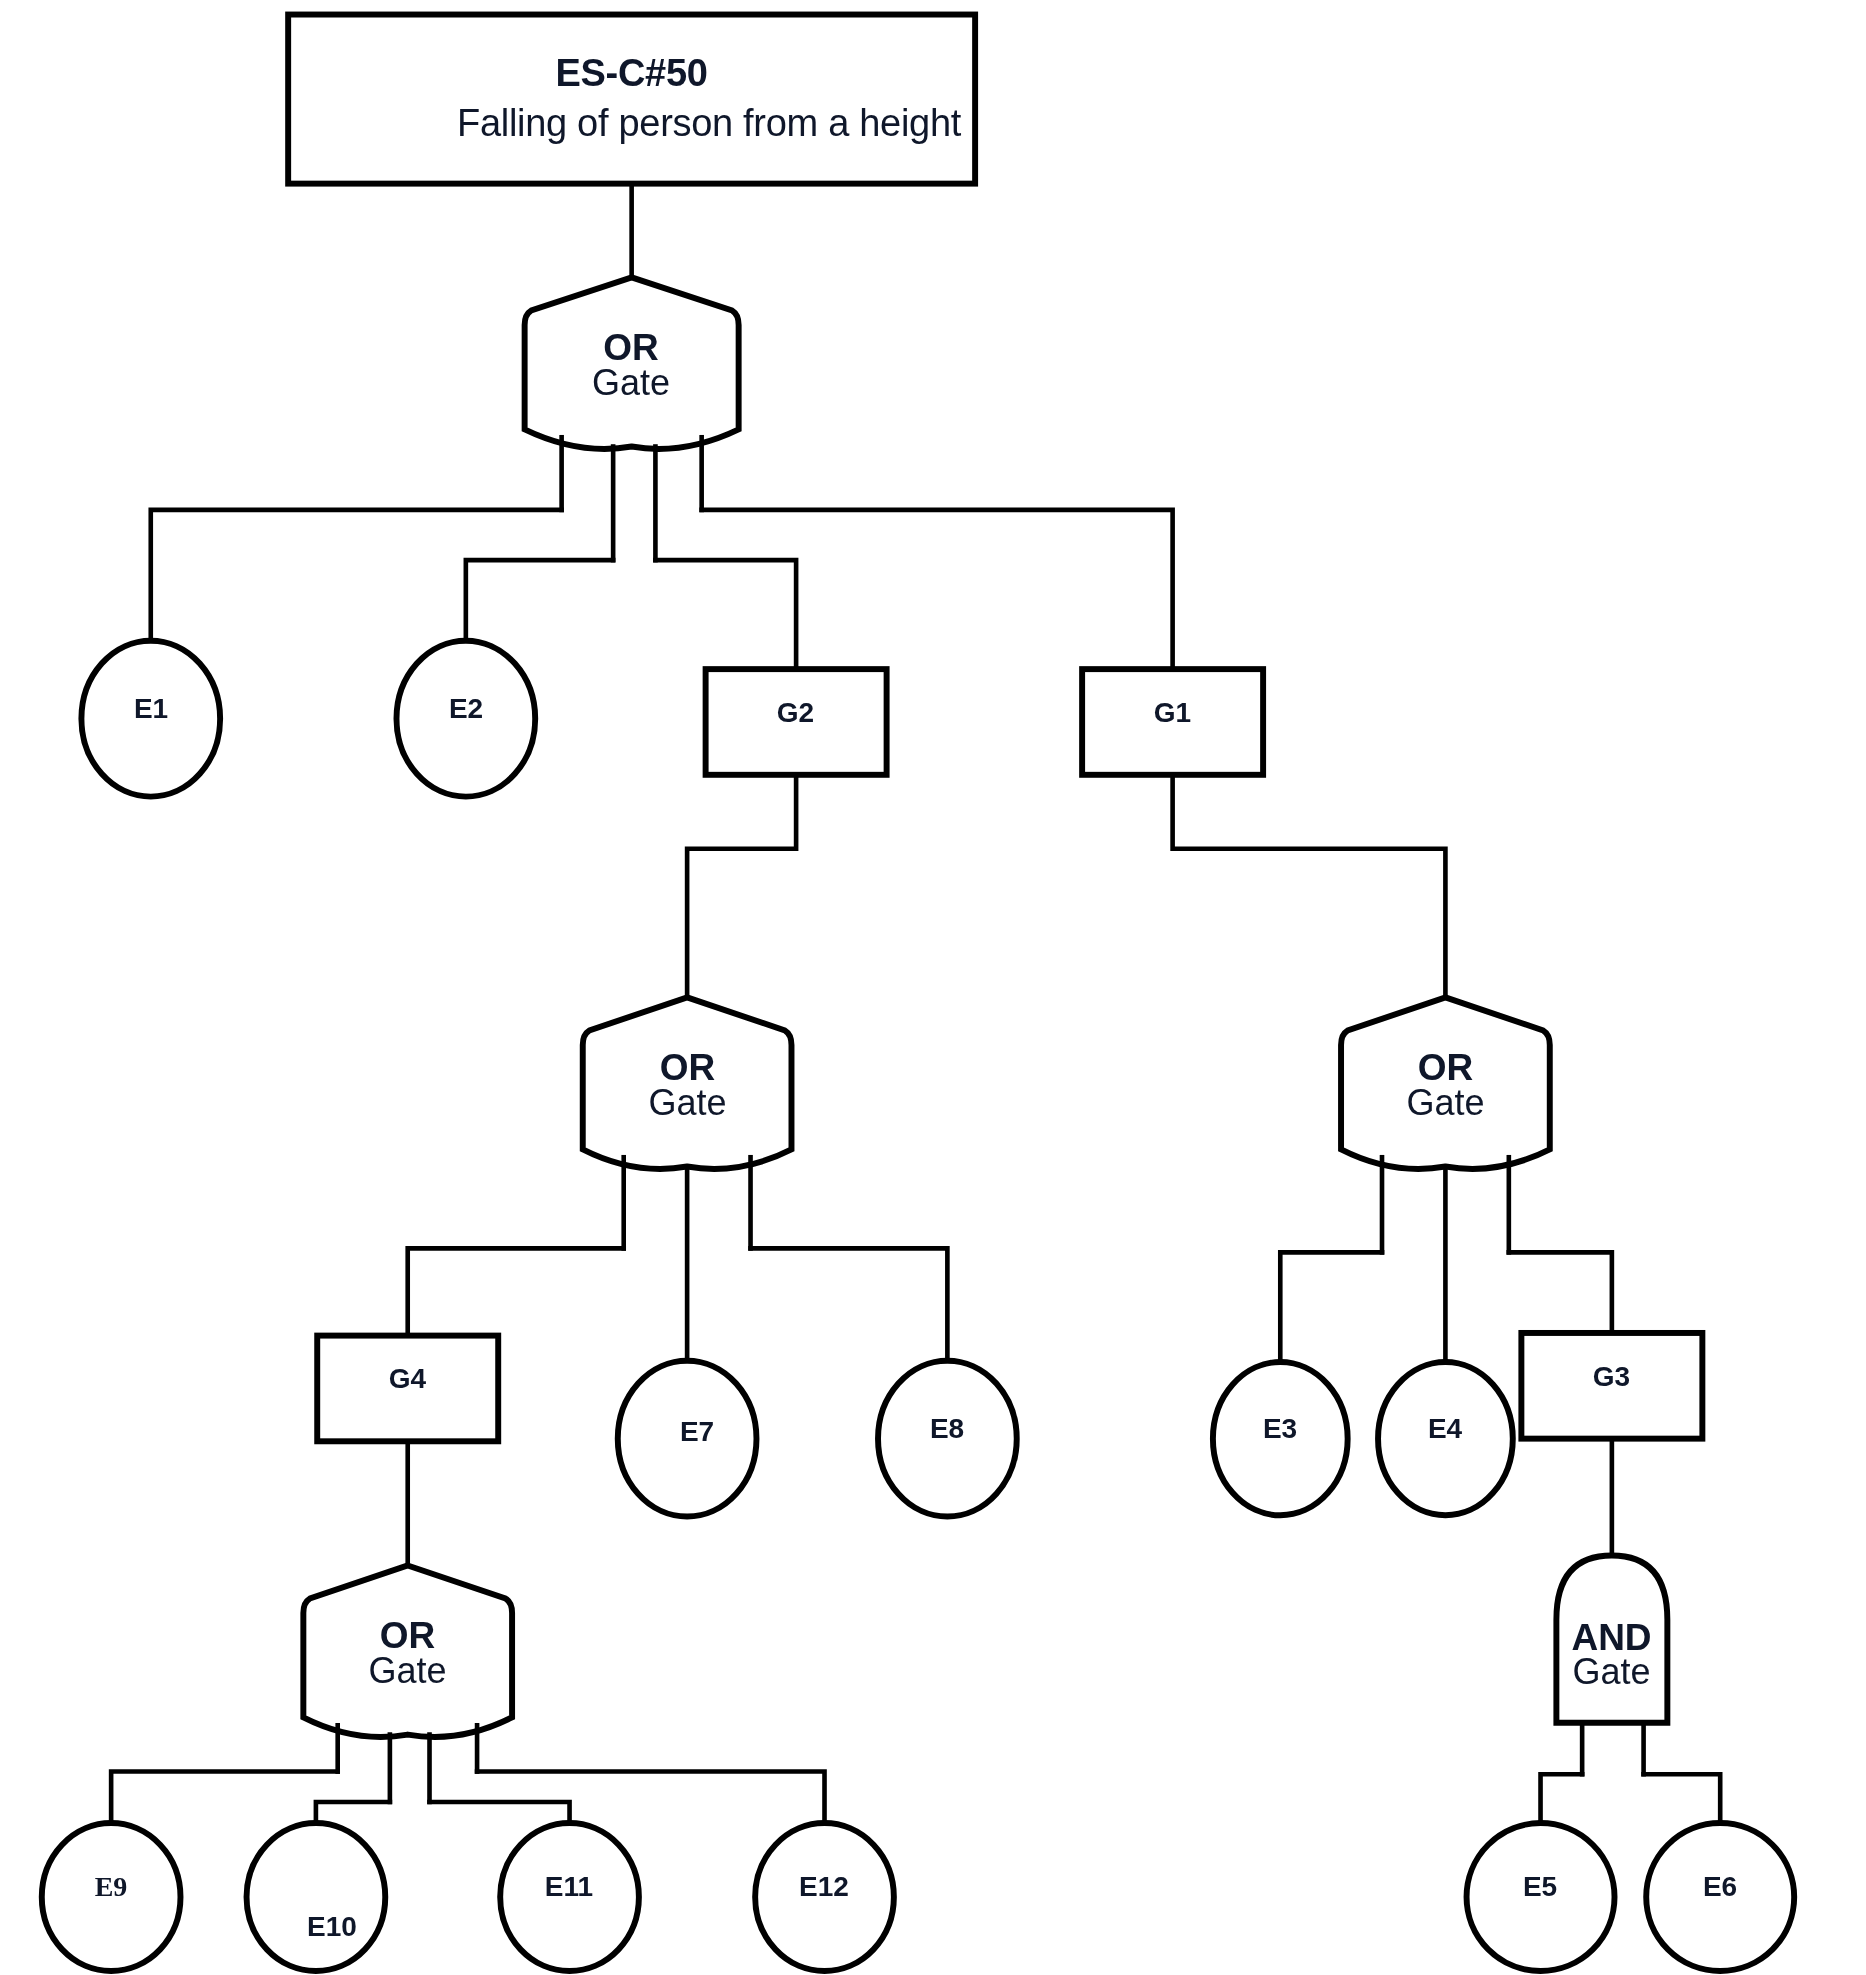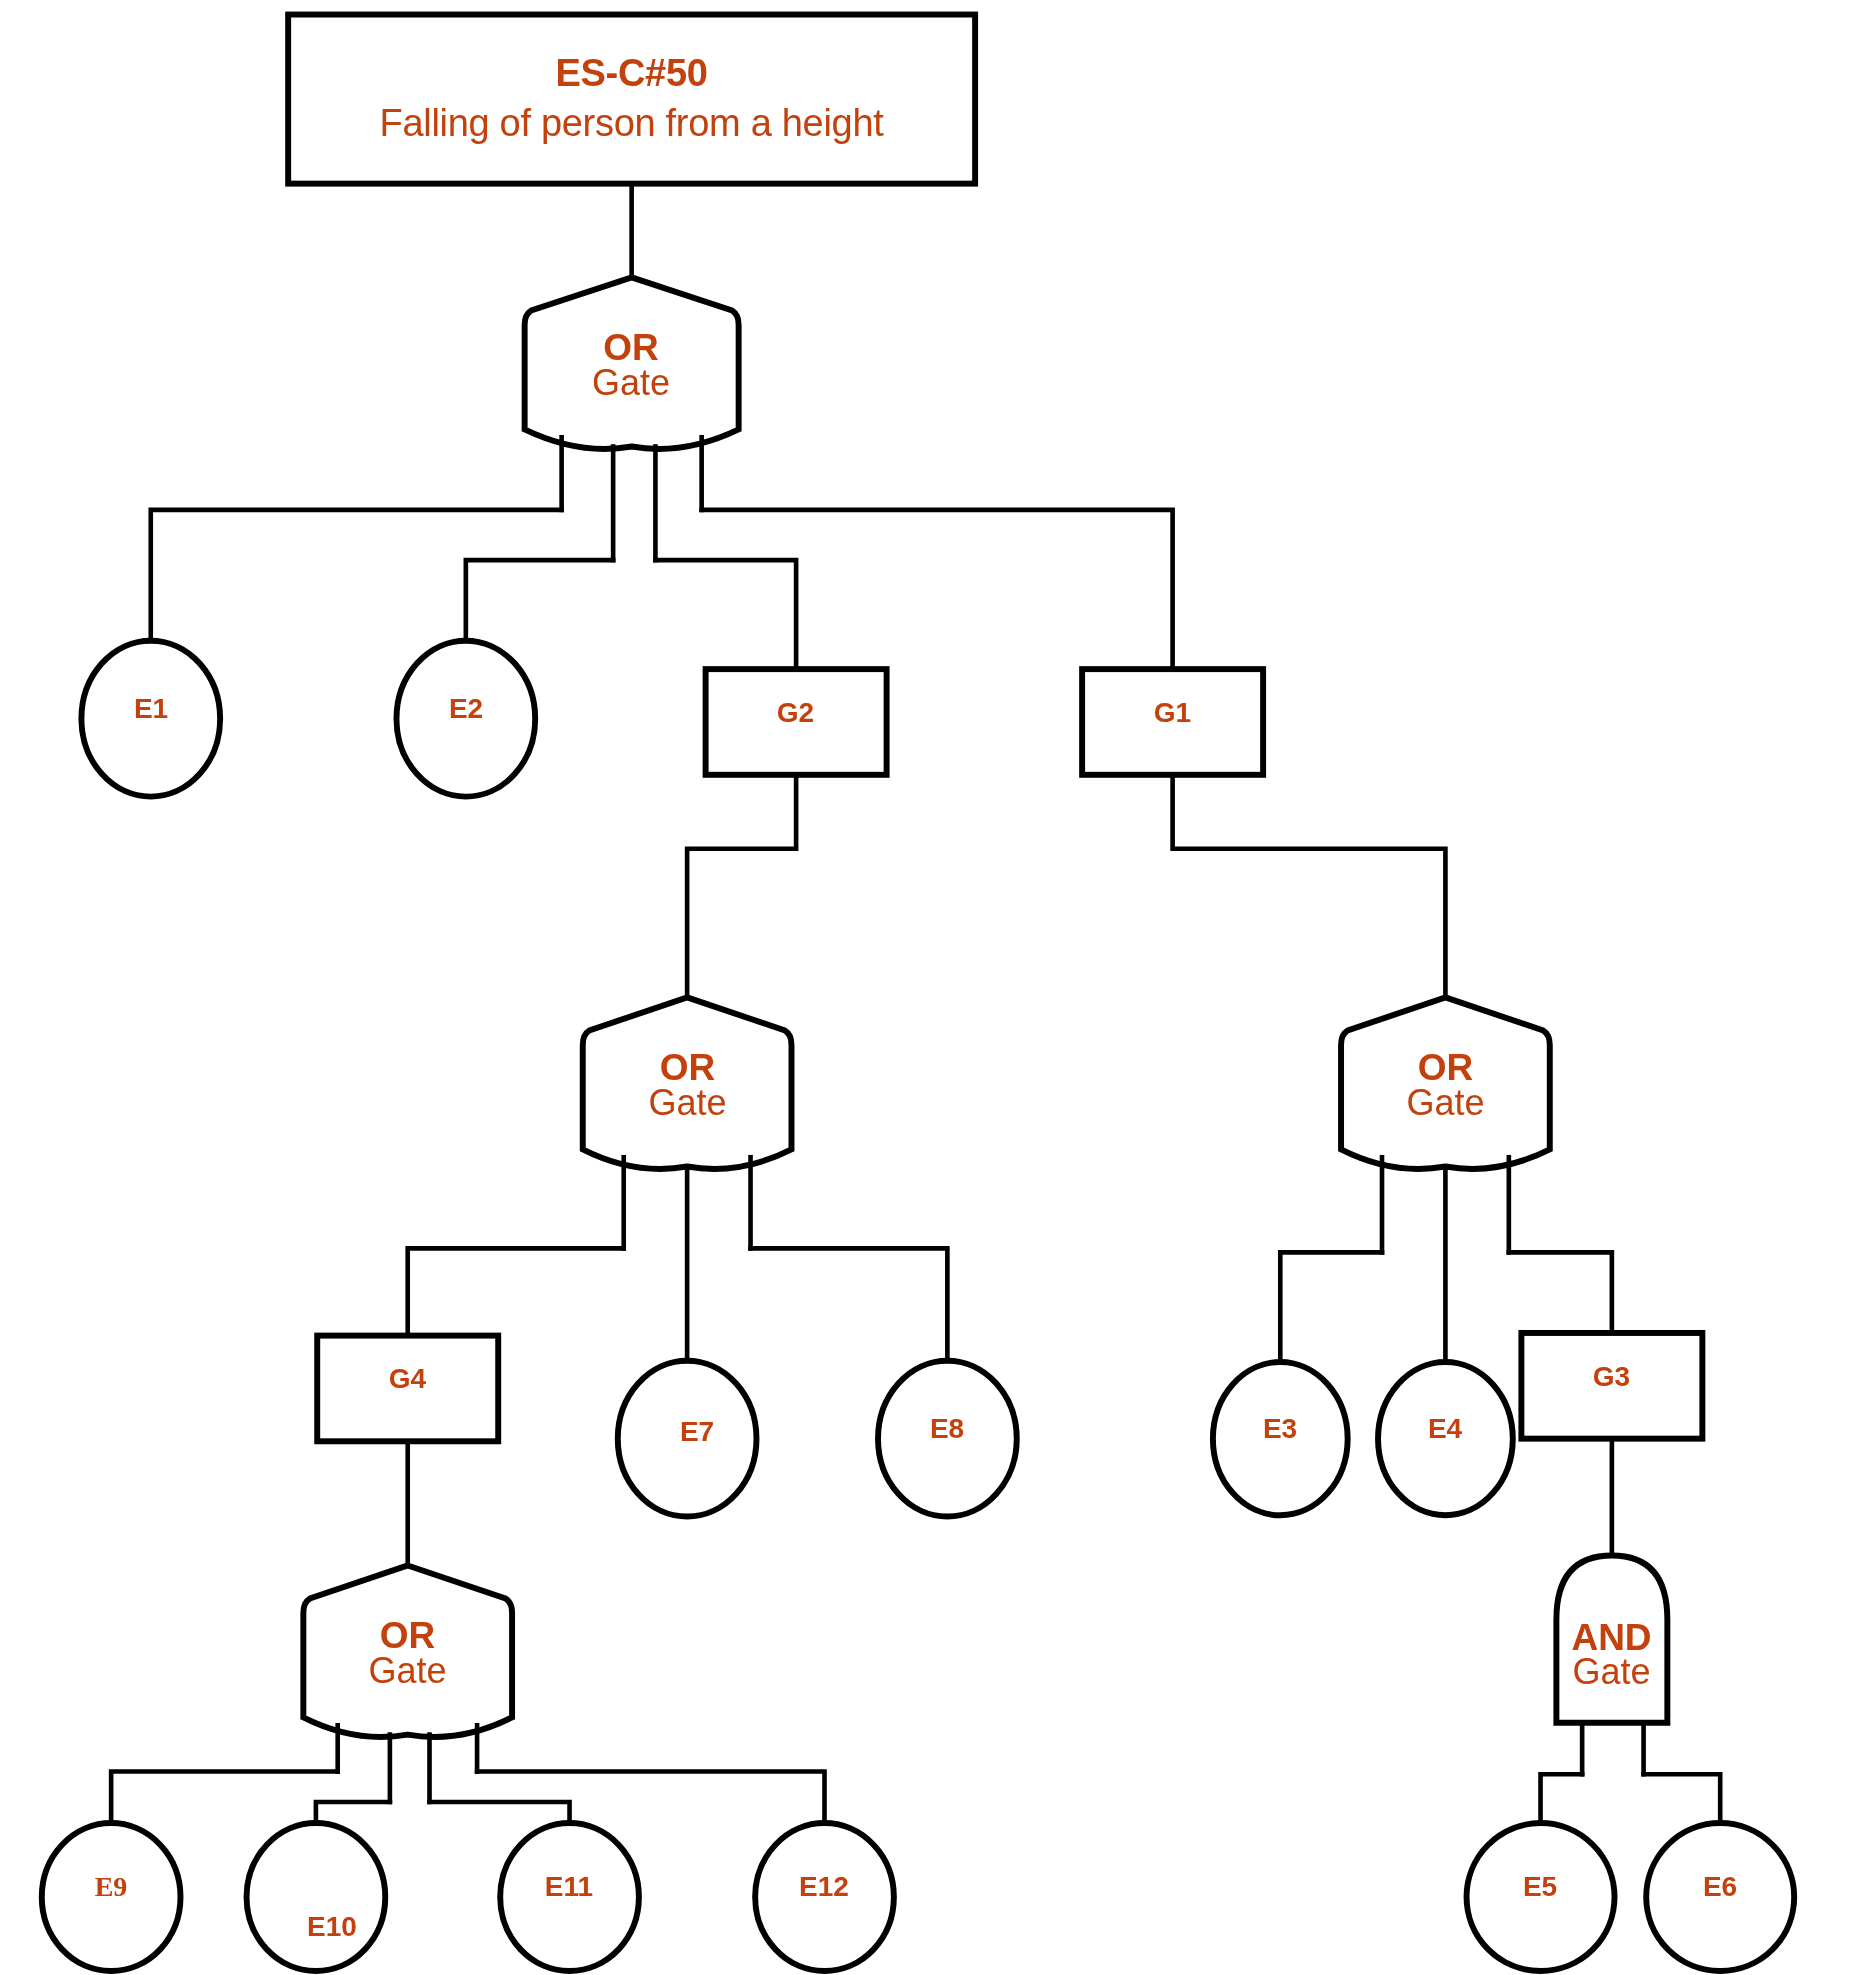--- a/index.html
+++ b/index.html
@@ -7,21 +7,21 @@
     position:relative;
     width:1867px;height:1975px;
     background:#ffffff;
     font-family:"Liberation Sans", sans-serif;
     overflow:hidden;
   }
   #tree-svg{position:absolute;left:0;top:0;width:1867px;height:1975px;}
   .lbl{
     position:absolute;
     text-align:center;
-    color:#c2410c;
+    color:#0f172a;
     line-height:1.15;
     white-space:nowrap;
     pointer-events:none;
   }
   .top-title{font-size:38px;font-weight:bold;letter-spacing:-0.3px;}
   .top-sub{font-size:38px;font-weight:normal;letter-spacing:-0.3px;}
   .node-lbl{font-size:28px;font-weight:bold;}
   .gate-type{font-size:37px;font-weight:bold;margin-top:13px;}
   .gate-word{font-size:36px;font-weight:normal;}
 </style>
@@ -113,21 +113,21 @@
 
       <polyline points="2395,2686 2332,2686 2332,2812" stroke-width="7"></polyline>
       <polyline points="2488,2686 2604,2686 2604,2812" stroke-width="7"></polyline>
 
       <circle cx="2332" cy="2872" r="112" fill="#ffffff" stroke="#000000" stroke-width="9"></circle>
       <circle cx="2604" cy="2872" r="112" fill="#ffffff" stroke="#000000" stroke-width="9"></circle>
     </g>
   </svg>
 
   <div class="lbl top-title" style="left:288px;top:52px;width:687px;">ES-C#50</div>
-  <div class="lbl top-sub" style="left:288px;top:102px;width:687px;">Falling of person from a height</div>
+  <div class="lbl top-sub" style="left:274px;top:102px;width:687px;text-align:right;">Falling of person from a height</div>
 
   <div class="lbl gate-type" style="left:524px;top:314px;width:214px;">OR</div>
   <div class="lbl gate-word" style="left:524px;top:362px;width:214px;">Gate</div>
 
   <div class="lbl node-lbl" style="left:85px;top:693px;width:132px;">E1</div>
   <div class="lbl node-lbl" style="left:400px;top:693px;width:132px;">E2</div>
   <div class="lbl node-lbl" style="left:705px;top:697px;width:181px;">G2</div>
   <div class="lbl node-lbl" style="left:1082px;top:697px;width:181px;">G1</div>
 
   <div class="lbl gate-type" style="left:583px;top:1034px;width:209px;">OR</div>

